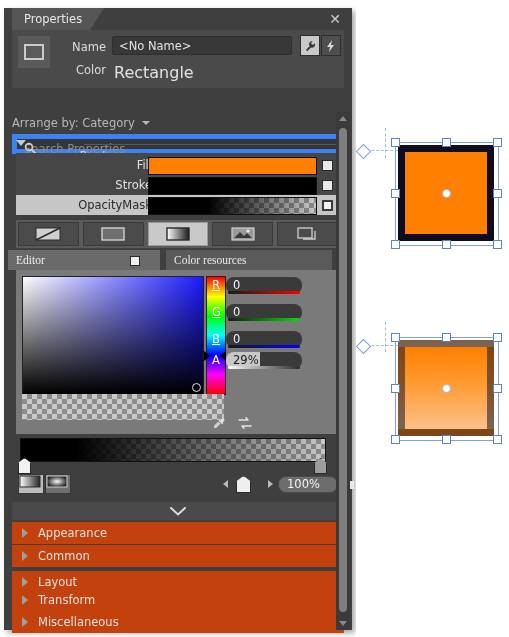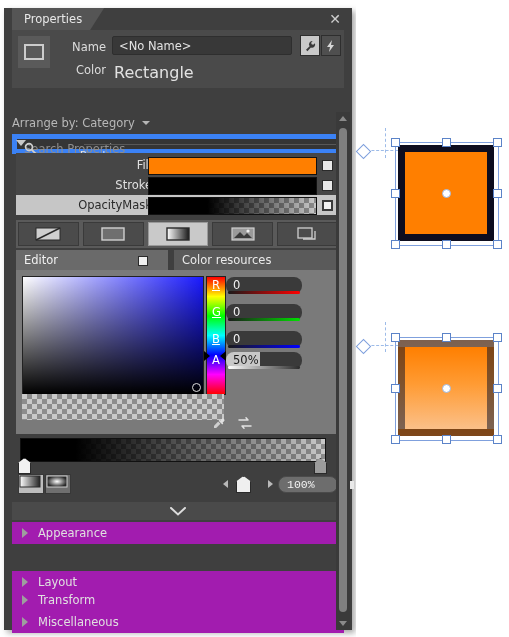--- a/index.html
+++ b/index.html
@@ -68,21 +68,21 @@
      background-size:10px 10px;background-position:0 0,5px 5px;background-color:#c9c9c9;}
 
   
   #btypes{position:absolute;left:12px;top:212px;width:324px;height:28px;background:#5a5a5a;
           display:flex;}
   .btype{flex:1;margin:2px;display:flex;align-items:center;justify-content:center;
          background:#4b4b4b;border:1px solid #3a3a3a;box-sizing:border-box;}
   .btype.sel{background:#c9c9c9;border-color:#9a9a9a;}
 
   
-  #edTabs{position:absolute;left:12px;top:242px;width:324px;height:20px;}
+  #edTabs{position:absolute;left:4px;top:242px;width:324px;height:20px;font-family:Liberation Serif, serif;}
   #tabEditor{position:absolute;left:0;top:0;width:152px;height:20px;background:#6a6a6a;
              color:#f0f0f0;font-size:11.5px;line-height:20px;padding-left:8px;box-sizing:border-box;}
   #tabEditor .pin{position:absolute;right:20px;top:6px;width:8px;height:8px;background:#f0f0f0;
                   border:1px solid #2a2a2a;}
   #tabColorRes{position:absolute;left:158px;top:0;width:166px;height:20px;background:#5a5a5a;
                color:#eaeaea;font-size:11.5px;line-height:20px;padding-left:8px;box-sizing:border-box;}
 
   
   #edBody{position:absolute;left:12px;top:262px;width:324px;height:164px;background:#7a7a7a;}
   #svbox{position:absolute;left:6px;top:6px;width:180px;height:117px;border:1px solid #222;}
@@ -128,28 +128,28 @@
   #gLin{left:2px;background:#bdbdbd;}
   #gRad{left:29px;background:#6f6f6f;}
   #gRev{left:62px;top:1px;}
   #ofsL{position:absolute;left:206px;top:5px;}
   #ofsR{position:absolute;left:250px;top:5px;}
   #ofsStop{position:absolute;left:220px;top:2px;width:15px;height:17px;}
   #ofsStop .sh{position:absolute;inset:0;background:#efefef;border:1px solid #2a2a2a;
                clip-path:polygon(50% 0,100% 32%,100% 100%,0 100%,0 32%);}
   #ofsField{position:absolute;left:262px;top:2px;width:60px;height:17px;background:#6d6d6d;
             border:1px solid #4a4a4a;border-radius:8px;color:#f2f2f2;font-size:11.5px;
-            line-height:15px;padding-left:8px;box-sizing:border-box;font-family:Liberation Mono, monospace;}
+            line-height:15px;padding-left:8px;box-sizing:border-box;}
   #ofsDot{position:absolute;left:330px;top:7px;width:8px;height:8px;background:#e9e9e9;}
 
   #chevron{position:absolute;left:8px;top:494px;width:332px;height:18px;background:#4a4a4a;
            display:flex;align-items:center;justify-content:center;}
 
   
-  .cat{position:absolute;left:8px;width:332px;height:22px;background:#a21caf;}
+  .cat{position:absolute;left:8px;width:332px;height:22px;background:#c2410c;}
   .cat .tri{position:absolute;left:10px;top:6px;width:0;height:0;
             border-top:5px solid transparent;border-bottom:5px solid transparent;
             border-left:6px solid #9e9e9e;}
   .cat span{position:absolute;left:26px;top:4px;color:#e0e0e0;font-size:11.5px;}
   #cat0{top:514px;} #cat1{top:537px;} #cat2{top:563px;}
   #cat3{top:581px;} #cat4{top:603px;}
 
   
   #sbar{position:absolute;left:332px;top:104px;width:14px;height:518px;background:#3a3a3a;}
   #sbUp{position:absolute;left:3px;top:4px;width:0;height:0;border-left:4px solid transparent;
@@ -327,21 +327,21 @@
     <span class="fld">0</span>
     <span class="bar" style="background:linear-gradient(to right,#1a1a1a,#00e000)"></span>
   </div>
   <div class="chrow" id="rowB">
     <span class="ch">B</span>
     <span class="fld">0</span>
     <span class="bar" style="background:linear-gradient(to right,#1a1a1a,#0000ff)"></span>
   </div>
   <div class="chrow" id="rowA">
     <span class="ch" style="text-decoration:none">A</span>
-    <span class="fld">50%</span>
+    <span class="fld">29%</span>
     <span class="bar"></span>
   </div>
 
   <div id="gradWrap">
     <div id="gradBar" class="checker" style="background-image:linear-gradient(to right,#000 0%,#000 18%,rgba(0,0,0,0) 100%),linear-gradient(45deg,#8c8c8c 25%,transparent 25%,transparent 75%,#8c8c8c 75%),linear-gradient(45deg,#8c8c8c 25%,transparent 25%,transparent 75%,#8c8c8c 75%);background-size:100% 100%,10px 10px,10px 10px;background-position:0 0,0 0,5px 5px;"></div>
     <div class="stop" id="stopA">
         <div class="sh"></div>
       </div>
     <div class="stop" id="stopB">
         <div class="sh"></div>
@@ -395,20 +395,24 @@
 
   <div id="chevron">
     <svg width="16" height="9" viewBox="0 0 16 9">
         <path d="M1 1 8 7.5 15 1" fill="none" stroke="#dcdcdc" stroke-width="2" stroke-linecap="round"></path>
       </svg>
   </div>
 
   <div class="cat" id="cat0">
     <div class="tri"></div>
     <span>Appearance</span>
+  </div>
+  <div class="cat" id="cat1">
+    <div class="tri"></div>
+    <span>Common</span>
   </div>
   <div class="cat" id="cat2">
     <div class="tri"></div>
     <span>Layout</span>
   </div>
   <div class="cat" id="cat4">
     <div class="tri"></div>
     <span>Miscellaneous</span>
   </div>
   <div class="cat" id="cat3">

